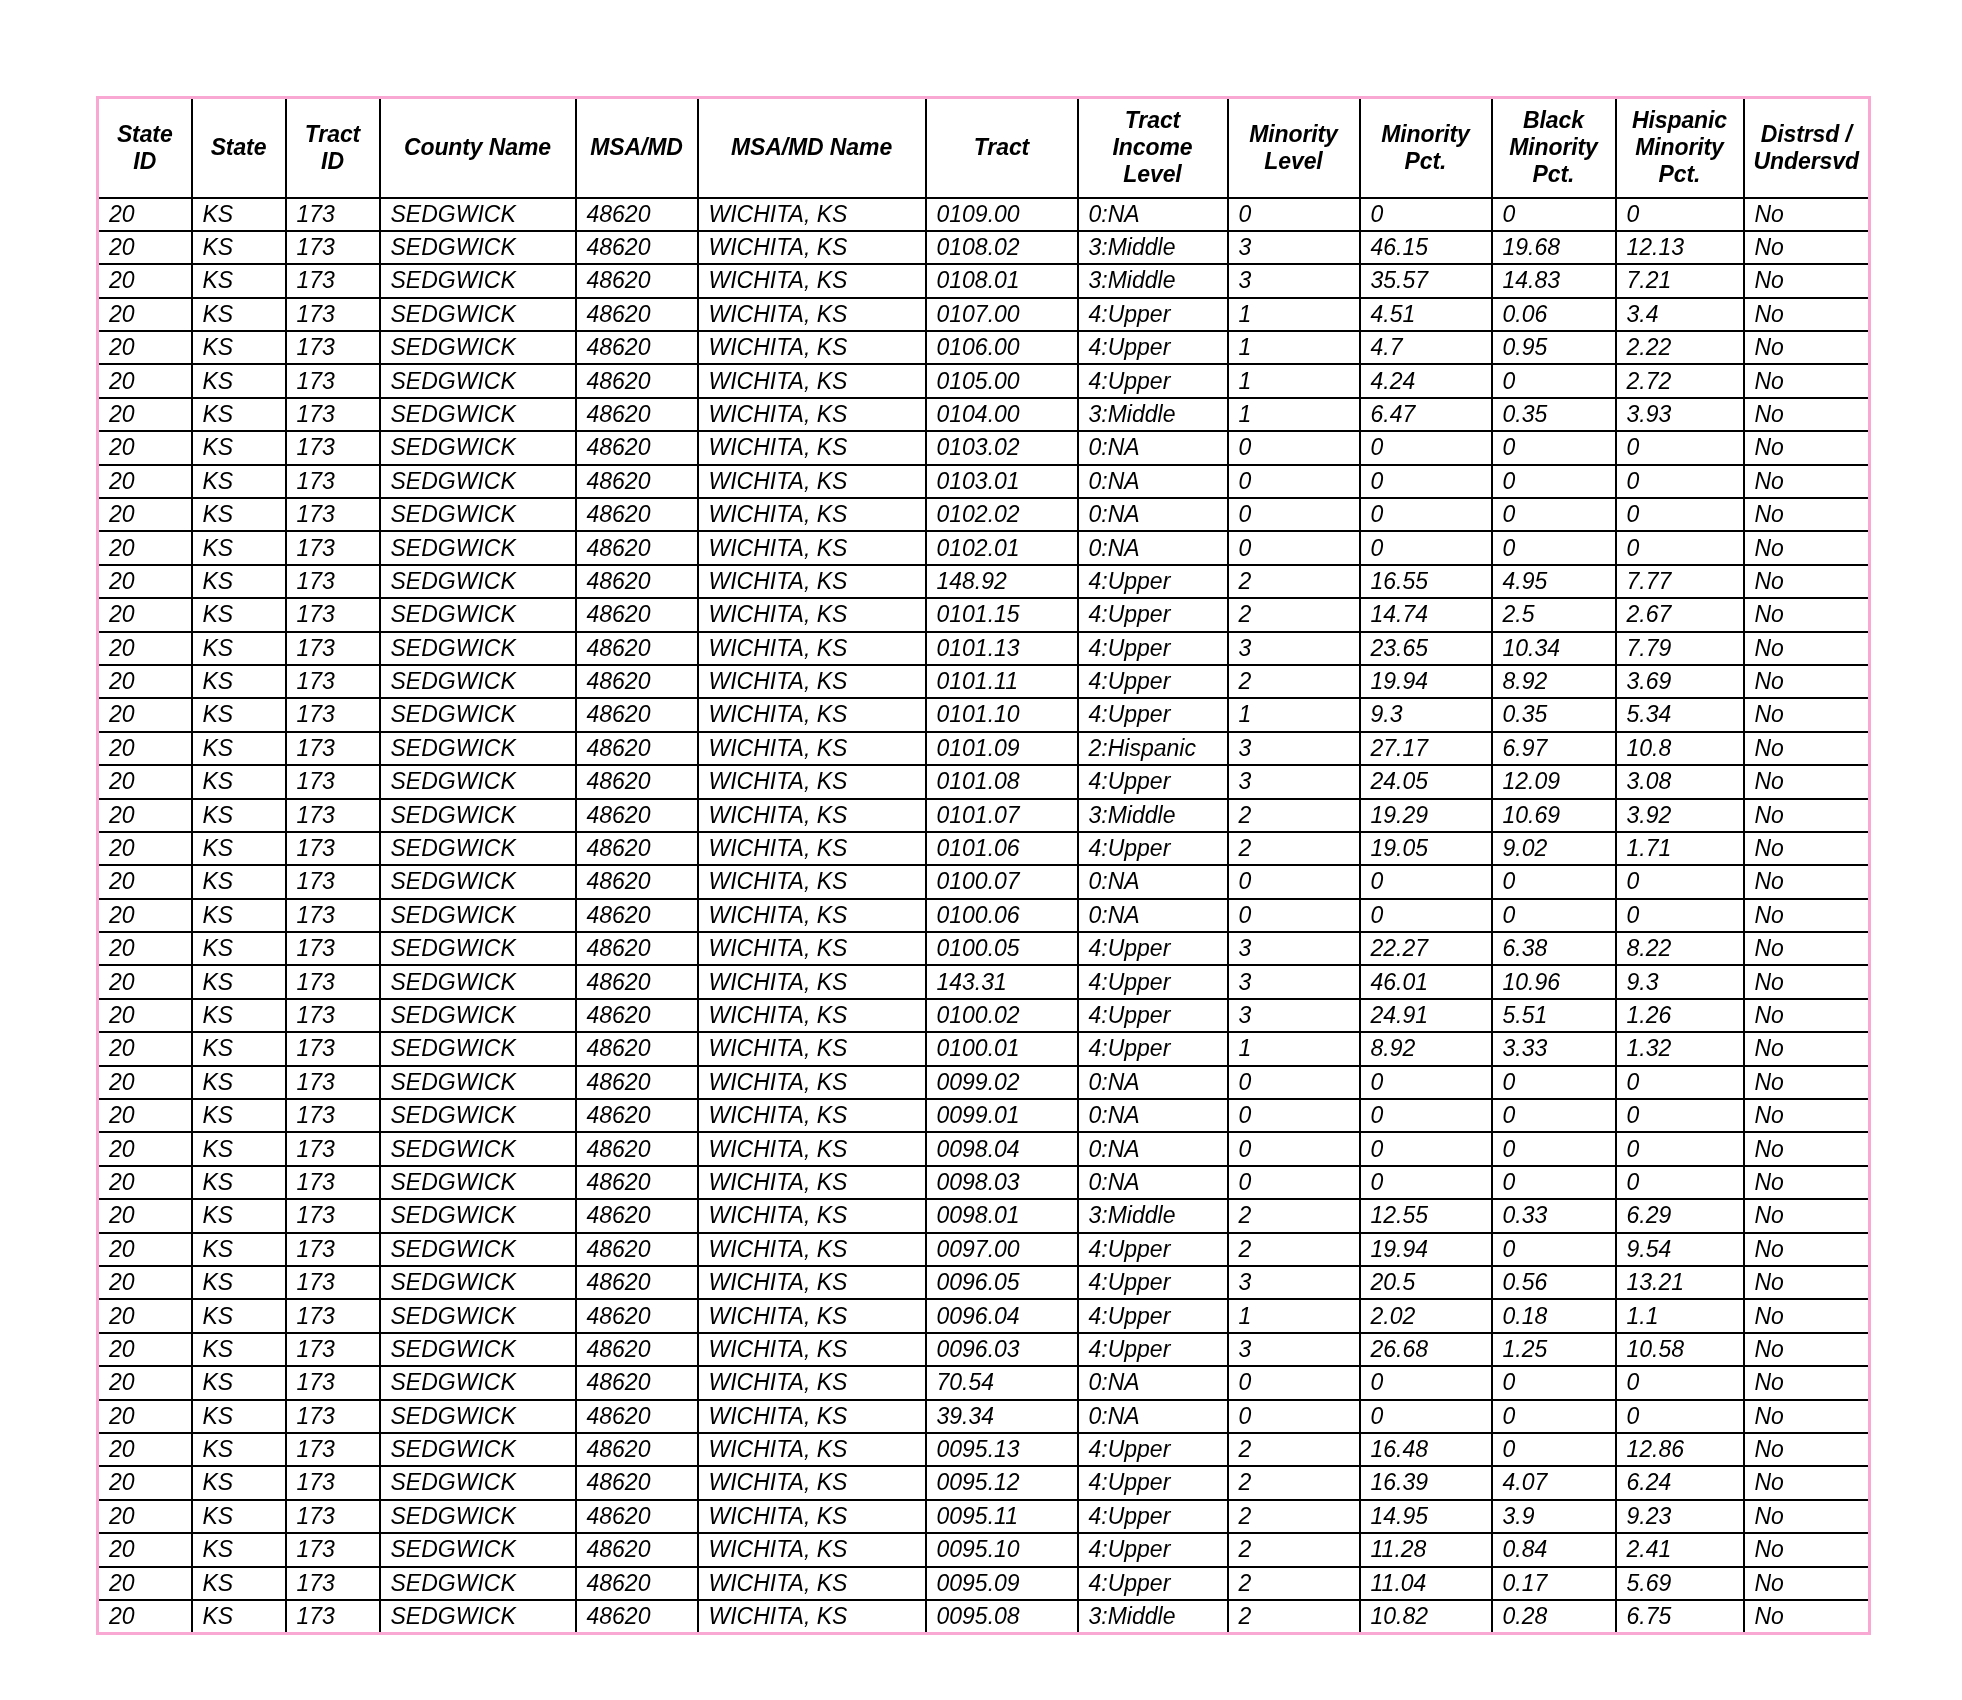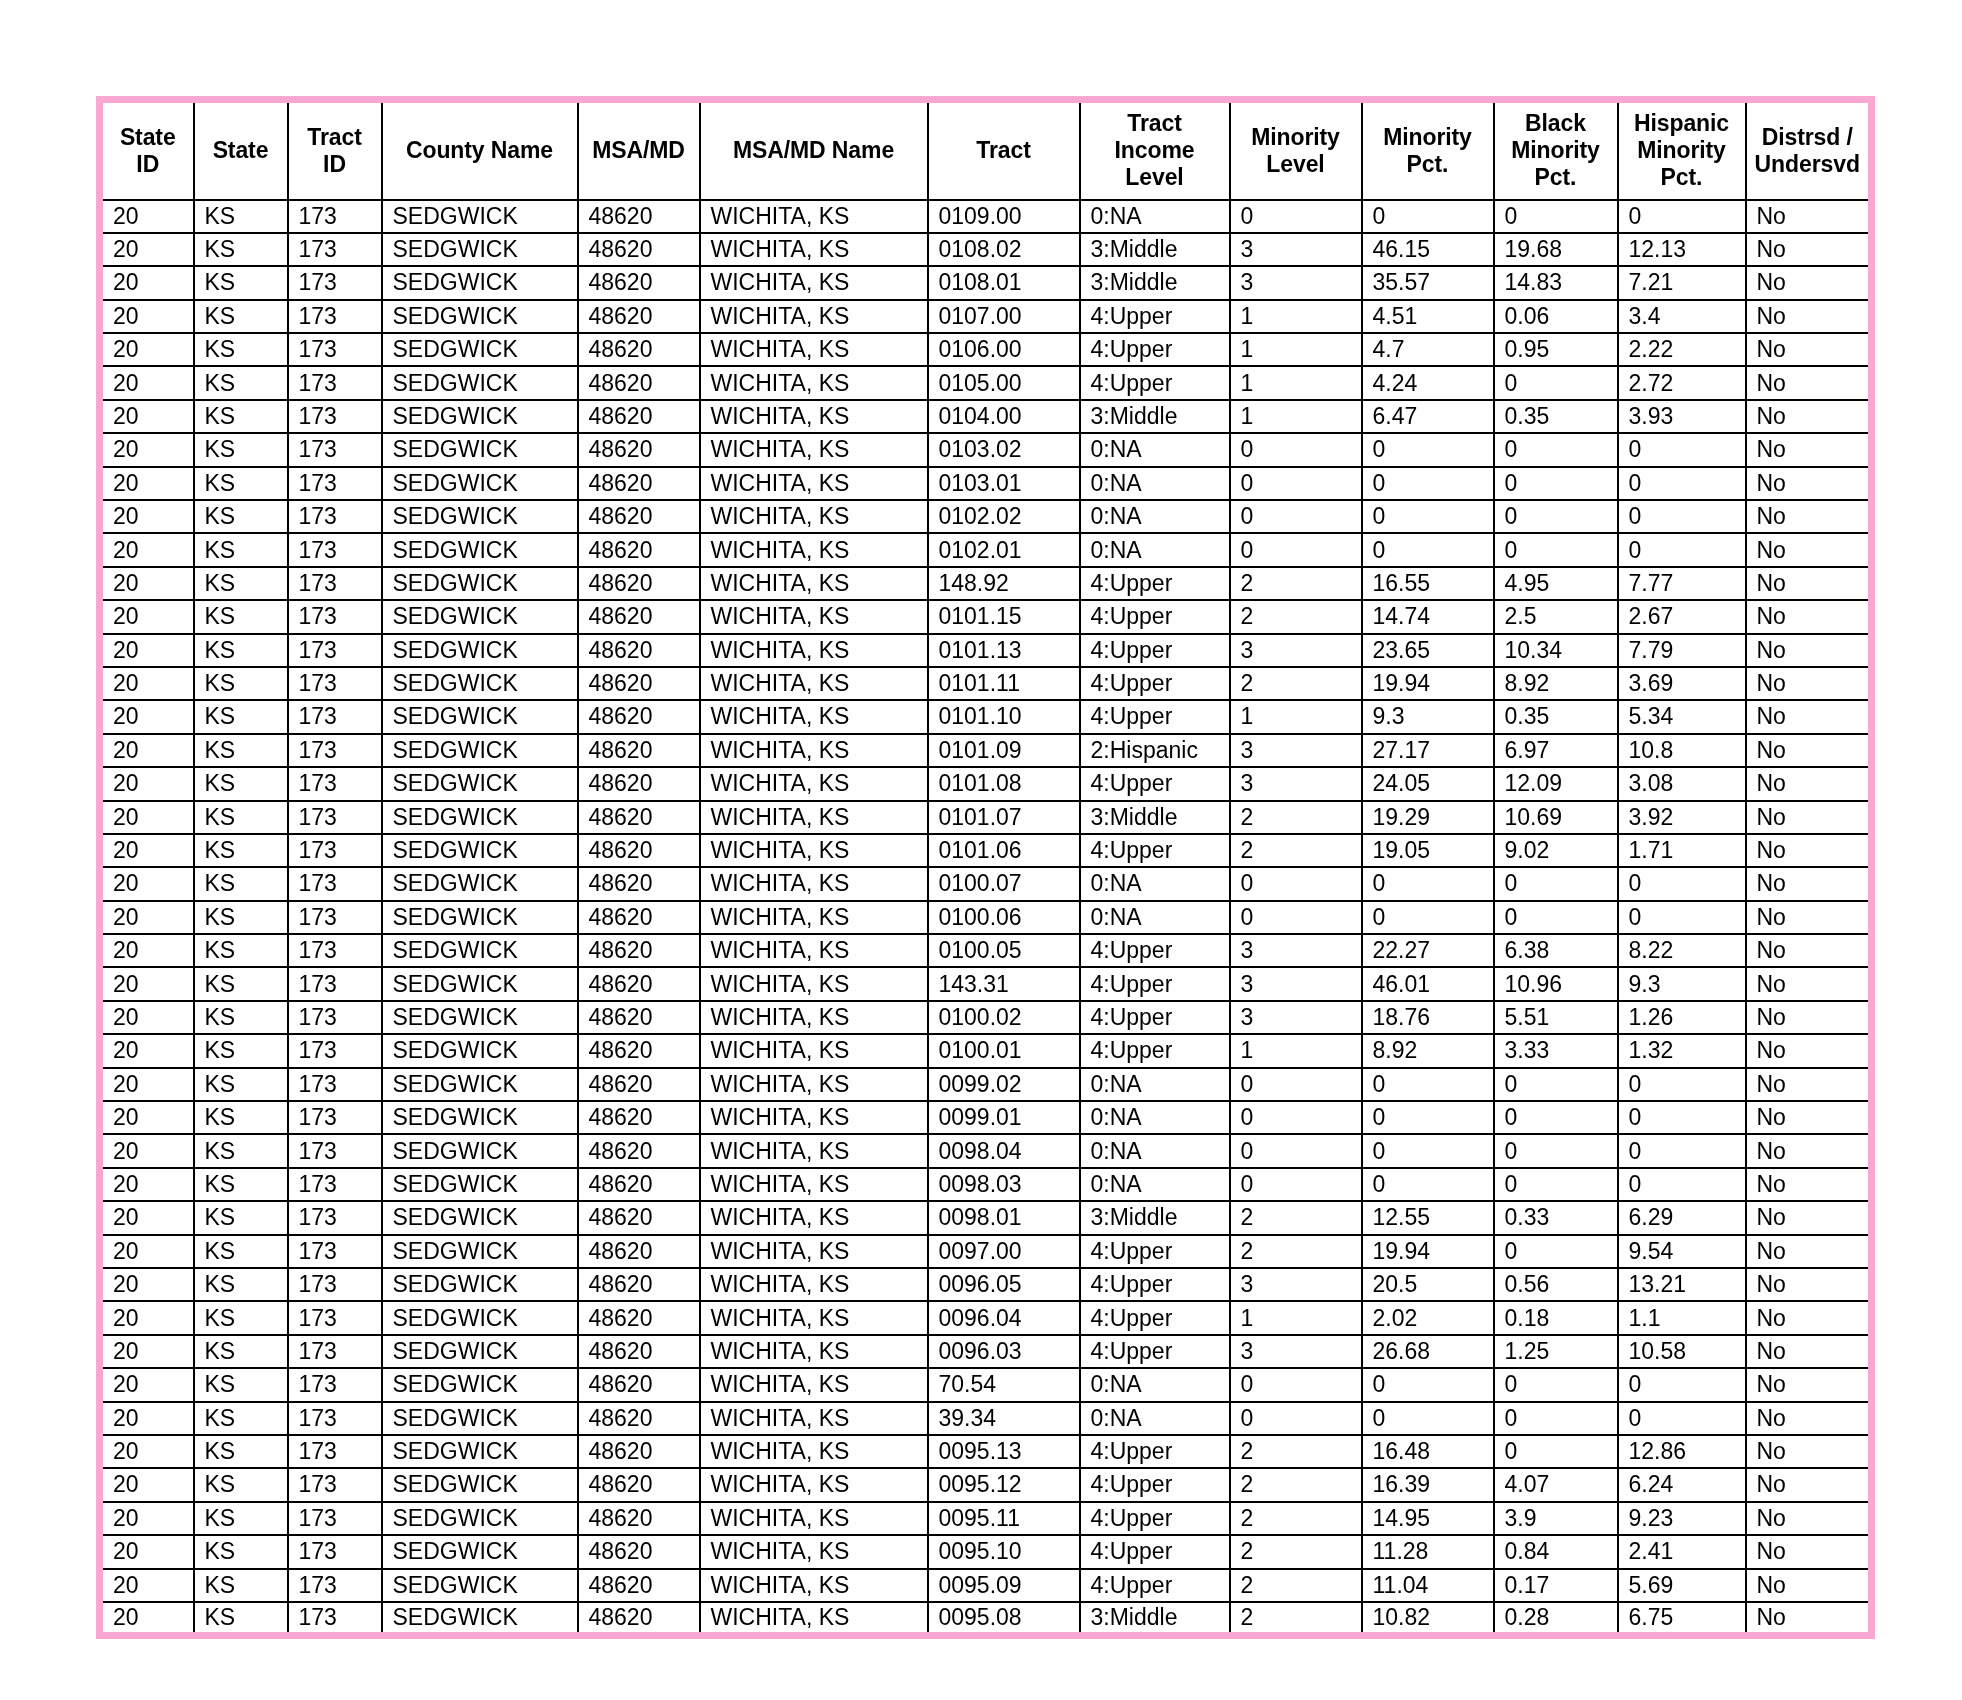--- a/index.html
+++ b/index.html
@@ -19,21 +19,22 @@
     width: 1962px;
     height: 1700px;
     background: #ffffff;
     box-sizing: border-box;
     padding: 96px 0 0 96px;
   }
   table.report {
     border-collapse: collapse;
     table-layout: fixed;
     width: 1772px;
-    border: 7px solid #f9a8d4;
+    border: 3px solid #f9a8d4;
+    font-style: italic;
   }
   table.report th,
   table.report td {
     border: 2px solid #000000;
     padding: 0;
     margin: 0;
     font-size: 23px;
     line-height: 1.18;
     color: #000000;
     background: #ffffff;
@@ -504,21 +505,21 @@
         <tr>
           <td>20</td>
           <td>KS</td>
           <td>173</td>
           <td>SEDGWICK</td>
           <td>48620</td>
           <td>WICHITA, KS</td>
           <td>0100.02</td>
           <td>4:Upper</td>
           <td>3</td>
-          <td>18.76</td>
+          <td>24.91</td>
           <td>5.51</td>
           <td>1.26</td>
           <td>No</td>
         </tr>
         <tr>
           <td>20</td>
           <td>KS</td>
           <td>173</td>
           <td>SEDGWICK</td>
           <td>48620</td>

